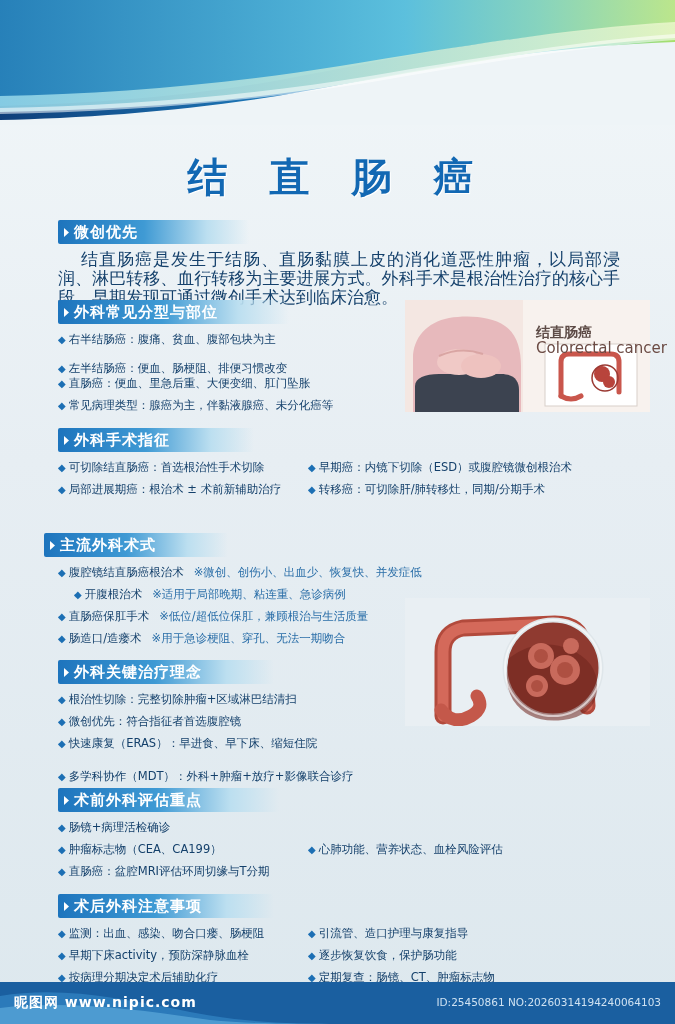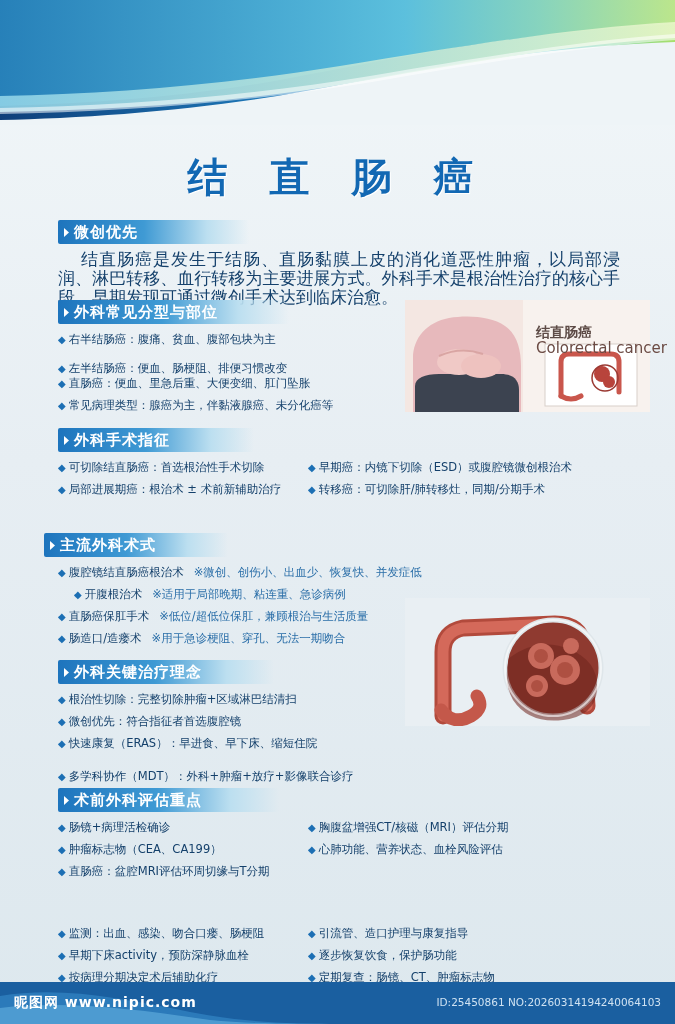--- a/index.html
+++ b/index.html
@@ -196,23 +196,23 @@
         <circle cx="132" cy="88" r="6"></circle>
       </g>
       <circle cx="148" cy="70" r="48" fill="none" stroke="#ffffff" stroke-width="2" opacity="0.6"></circle>
     </svg>
   </div>
 
   <div class="sec-head" style="left:58px;top:788px;width:205px;">术前外科评估重点</div>
   <div class="li" style="left:58px;top:819px;"><span class="dot">◆</span><span>肠镜+病理活检确诊</span></div>
   <div class="li" style="left:58px;top:841px;"><span class="dot">◆</span><span>肿瘤标志物（CEA、CA199）</span></div>
   <div class="li" style="left:58px;top:863px;"><span class="dot">◆</span><span>直肠癌：盆腔MRI评估环周切缘与T分期</span></div>
-  <div class="li" style="left:308px;top:819px;"><span class="dot">◆</span><span>胸腹盆增强CT/核磁（MRI）评估分期</span></div>
   <div class="li" style="left:308px;top:841px;"><span class="dot">◆</span><span>心肺功能、营养状态、血栓风险评估</span></div>
 
+  <div class="sec-head" style="left:58px;top:894px;width:200px;">术后外科注意事项</div>
   <div class="li" style="left:58px;top:925px;"><span class="dot">◆</span><span>监测：出血、感染、吻合口瘘、肠梗阻</span></div>
   <div class="li" style="left:58px;top:947px;"><span class="dot">◆</span><span>早期下床activity，预防深静脉血栓</span></div>
   <div class="li" style="left:58px;top:969px;"><span class="dot">◆</span><span>按病理分期决定术后辅助化疗</span></div>
   <div class="li" style="left:308px;top:925px;"><span class="dot">◆</span><span>引流管、造口护理与康复指导</span></div>
   <div class="li" style="left:308px;top:947px;"><span class="dot">◆</span><span>逐步恢复饮食，保护肠功能</span></div>
   <div class="li" style="left:308px;top:969px;"><span class="dot">◆</span><span>定期复查：肠镜、CT、肿瘤标志物</span></div>
 
   <div class="sec-head" style="left:58px;top:1000px;width:222px;">外科预防与筛查建议</div>
 
   <div class="footer">

